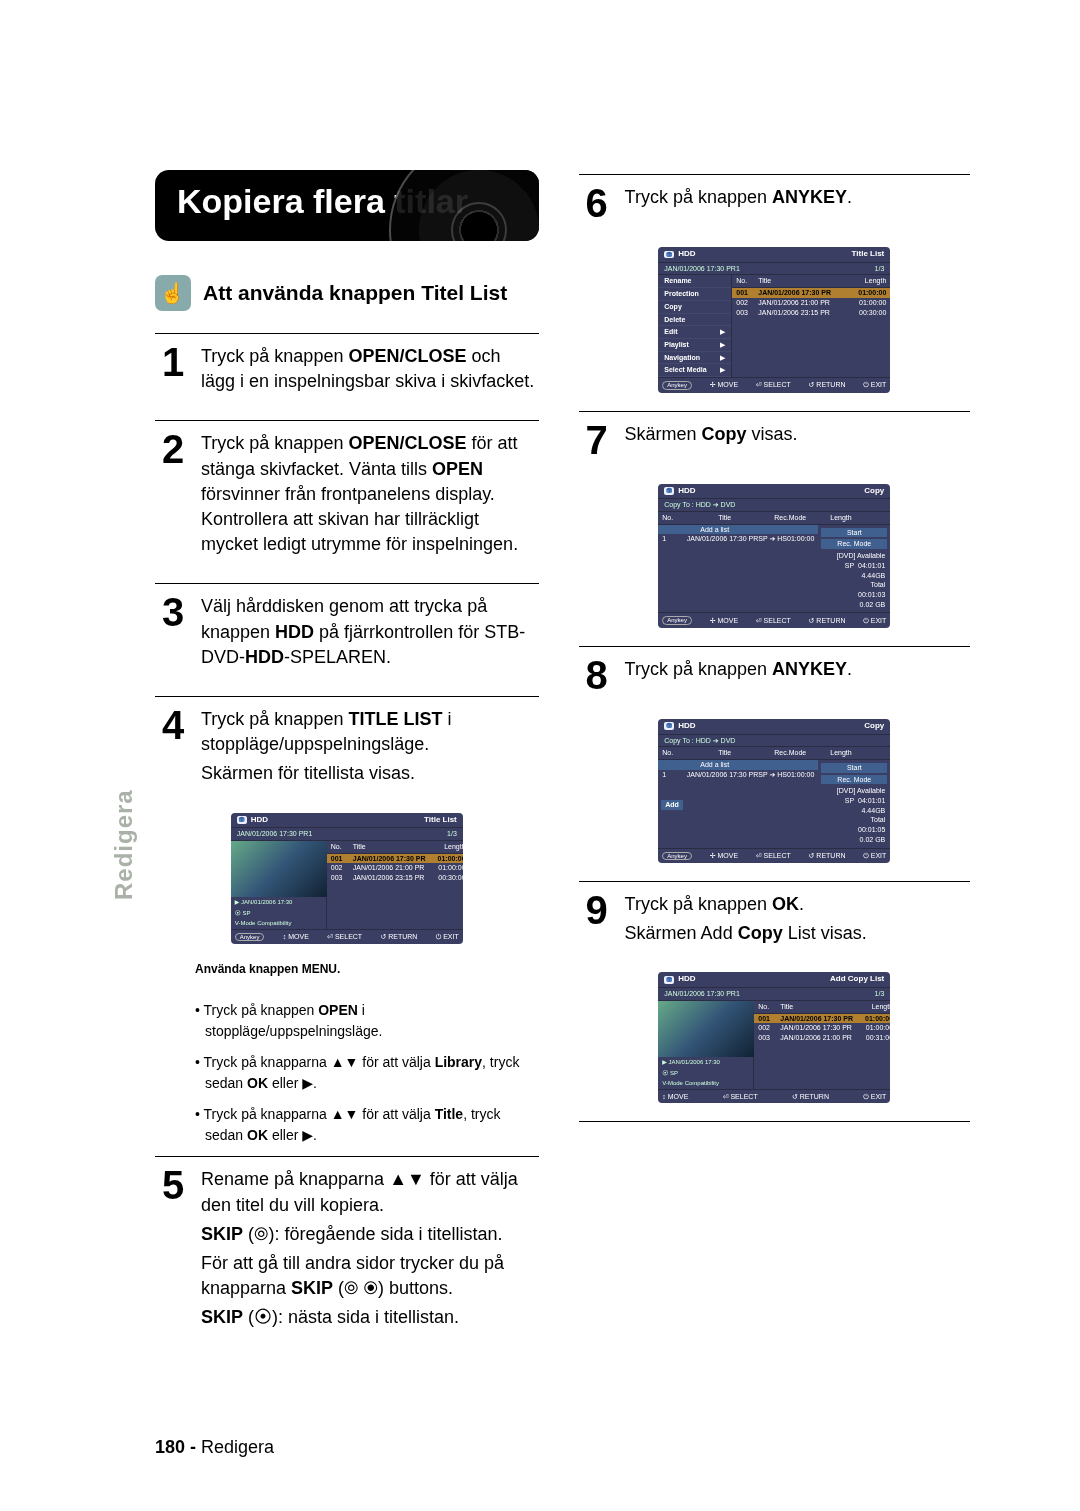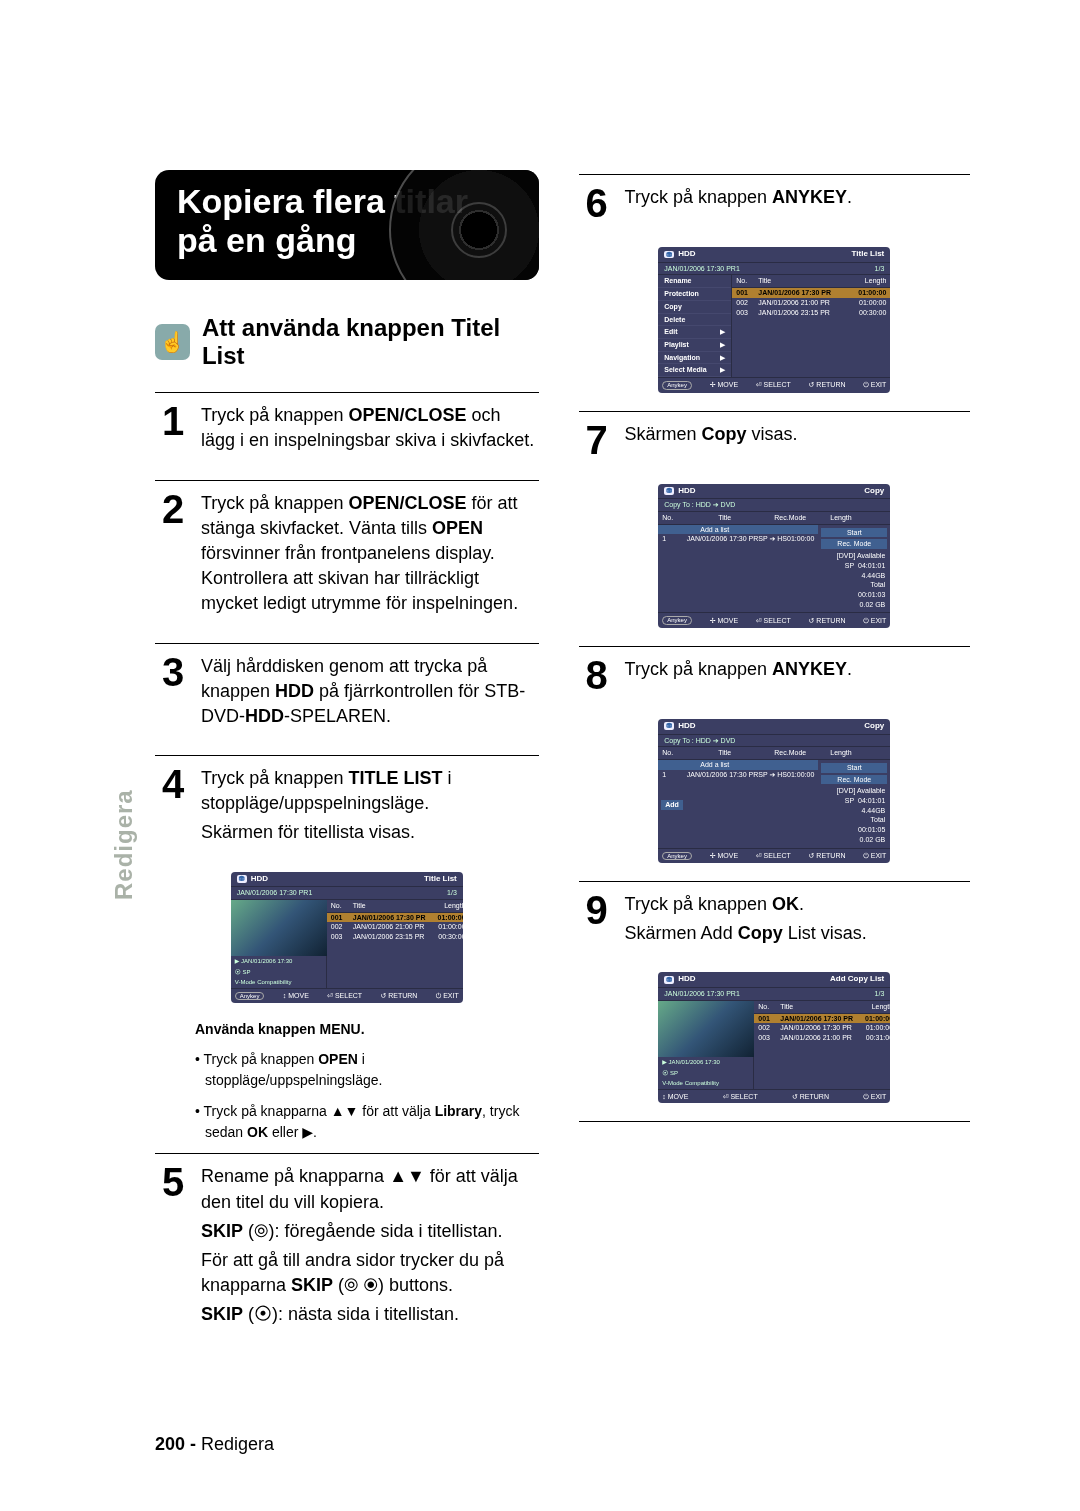--- a/index.html
+++ b/index.html
@@ -26,36 +26,36 @@
     border: 2px solid #555;
     border-radius: 50%;
     background: radial-gradient(circle at center, #000 0 18px, #333 18px 20px, #111 20px 60px, #050505 60px);
     opacity: .9;
   }
   .disc-art::after {
     content:""; position:absolute; inset:60px; border:2px solid #444; border-radius:50%;
   }
 
   .sub-row { display: flex; align-items: center; gap: 12px; margin: 34px 0 22px 0; }
-  .sub-row h2 { font-size: 24px; font-weight: bold; }
+  .sub-row h2 { font-size: 21px; font-weight: bold; }
   .hand-badge {
     width: 36px; height: 36px; background: #8aa; border-radius: 7px;
     display: flex; align-items: center; justify-content: center; color: #fff;
     font-size: 20px; font-weight: bold;
   }
 
   .step { display: flex; align-items: flex-start; gap: 10px; margin-bottom: 26px; }
   .step-num { font-size: 40px; font-weight: bold; line-height: 0.9; width: 36px; text-align: center; }
   .step-body { flex: 1; font-size: 18px; line-height: 1.4; }
   .step-body p + p { margin-top: 4px; }
   .step-body b { font-weight: bold; }
 
   .sep { border: 0; border-top: 1px solid #000; margin: 4px 0 10px 0; }
 
-  .sub-heading { font-size: 14px; font-weight: bold; margin: 16px 0 12px 40px; }
+  .sub-heading { font-size: 12px; font-weight: bold; margin: 16px 0 24px 40px; }
   .bullets { margin-left: 40px; }
   .bullets li { list-style: none; font-size: 14px; line-height: 1.5; margin-bottom: 10px; text-indent: -10px; padding-left: 10px; }
   .bullets li::before { content: "• "; }
 
   .side-tab {
     position: absolute;
     left: 110px; top: 900px;
     transform: rotate(-90deg);
     transform-origin: left top;
     font-size: 24px; font-weight: bold; color: #aab2a8;
@@ -117,21 +117,20 @@
   <div class="side-tab">Redigera</div>
 
   <div class="cols">
 
     <div class="col left">
 
       <div class="title-box">
         <div class="disc-art"></div>
         <h1>
           <span>Kopiera flera titlar</span><br>
-          <span>på en gång</span>
         </h1>
       </div>
 
       <div class="sub-row">
         <div class="hand-badge">☝</div>
         <h2>Att använda knappen Titel List</h2>
       </div>
 
       <hr class="sep">
       <div class="step">
@@ -214,20 +213,21 @@
           <span><span class="sel-icon"></span> <span>SELECT</span></span>
           <span><span class="ret-icon"></span> <span>RETURN</span></span>
           <span><span class="exit-icon"></span> <span>EXIT</span></span>
         </div>
       </div>
 
       <div class="sub-heading">Använda knappen MENU.</div>
       <ul class="bullets">
         <li>Tryck på knappen <b>OPEN</b> i stoppläge/uppspelningsläge.</li>
         <li>Tryck på knapparna ▲▼ för att välja <b>Library</b>, tryck sedan <b>OK</b> eller ▶.</li>
+        <li>Tryck på knapparna ▲▼ för att välja <b>Title</b>, tryck sedan <b>OK</b> eller ▶.</li>
       </ul>
 
       <hr class="sep">
       <div class="step">
         <div class="step-num">5</div>
         <div class="step-body">
           <p>Rename på knapparna ▲▼ för att välja den titel du vill kopiera.</p>
           <p><b>SKIP</b> (⦾): föregående sida i titellistan.</p>
           <p>För att gå till andra sidor trycker du på knapparna <b>SKIP</b> (⦾ ⦿) buttons.</p>
           <p><b>SKIP</b> (⦿): nästa sida i titellistan.</p>
@@ -502,15 +502,15 @@
           <span><span class="ret-icon"></span> <span>RETURN</span></span>
           <span><span class="exit-icon"></span> <span>EXIT</span></span>
         </div>
       </div>
 
       <hr class="sep">
     </div>
   </div>
 
   <div class="footer">
-    <b>200 -</b> <span>Redigera</span>
+    <b>180 -</b> <span>Redigera</span>
   </div>
 </div>
 
 </body></html>

